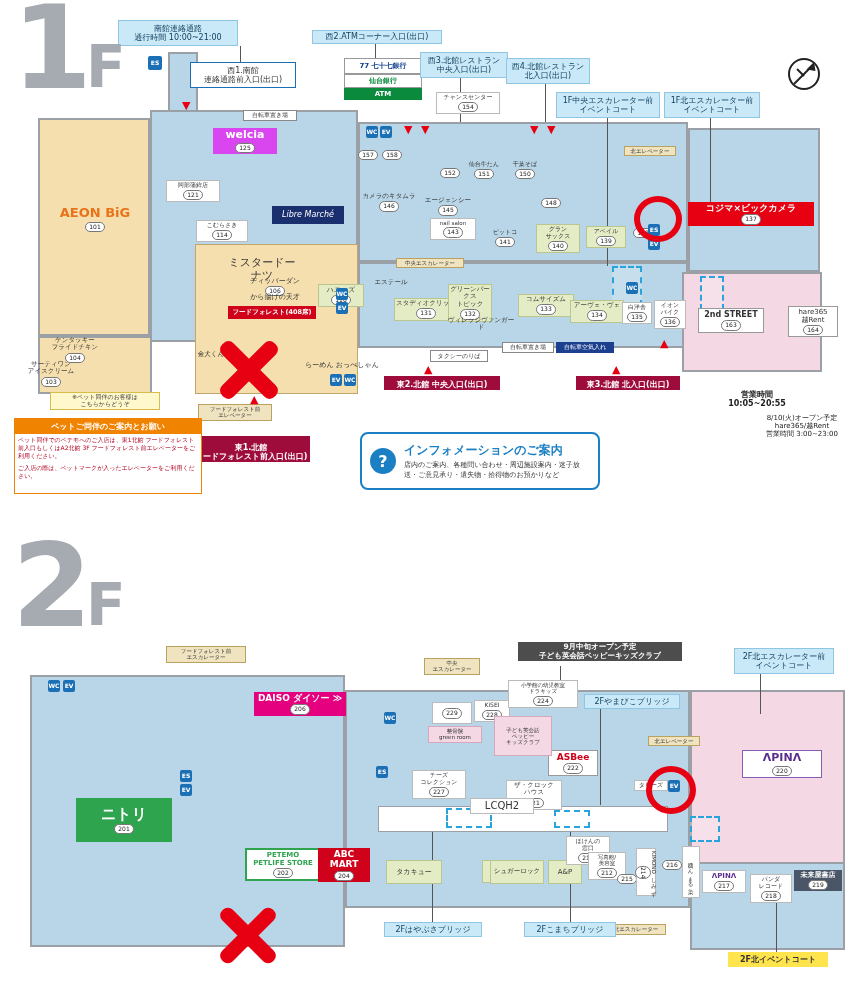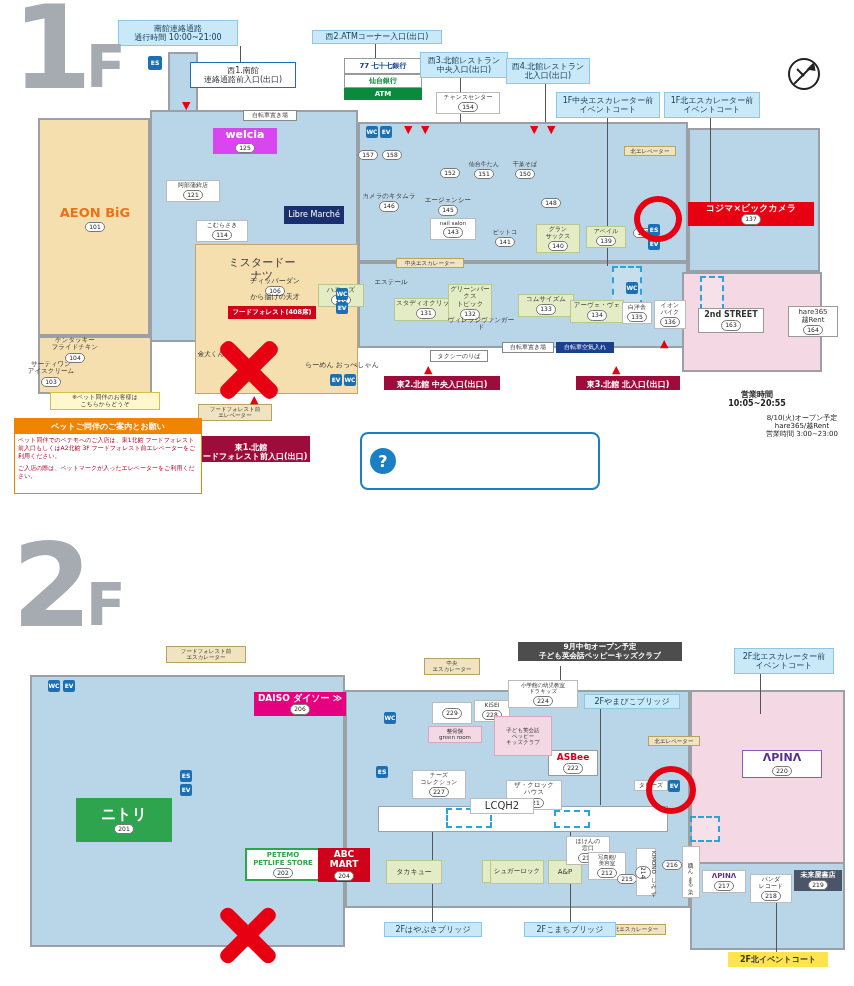--- a/index.html
+++ b/index.html
@@ -80,21 +80,21 @@
         <span class="num">101</span>
       </div>
       <div class="el block" style="left: 166px; top: 180px; width: 54px; background: rgb(255, 255, 255); border: 1px solid rgb(187, 187, 187); font-size: 6px;">
         <span class="txt">阿部蒲鉾店</span>
         <span class="num">121</span>
       </div>
       <div class="el block" style="left: 196px; top: 220px; width: 52px; background: rgb(255, 255, 255); border: 1px solid rgb(187, 187, 187); font-size: 6px;">
         <span class="txt">こむらさき</span>
         <span class="num">114</span>
       </div>
-      <div class="el block" style="left: 284px; top: 206px; width: 60px; height: 18px; background: rgb(26, 47, 110); color: rgb(255, 255, 255); font-size: 8px;">
+      <div class="el block" style="left: 272px; top: 206px; width: 72px; height: 18px; background: rgb(26, 47, 110); color: rgb(255, 255, 255); font-size: 8px; font-style: italic;">
         <span class="txt">Libre Marché</span>
       </div>
       <div class="el block" style="left: 222px; top: 256px; width: 80px; font-size: 11px;">
         <span class="txt">ミスタードーナツ</span>
       </div>
       <div class="el block" style="left: 240px; top: 276px; width: 70px; font-size: 7px;">
         <span class="txt">ディッパーダン</span>
         <span class="num">106</span>
       </div>
       <div class="el block" style="left: 238px; top: 292px; width: 74px; font-size: 7px;">
@@ -510,20 +510,24 @@
       <div class="el icon" style="left: 384px; top: 172px; width: 12px; height: 12px;">WC</div>
       <div class="el icon" style="left: 376px; top: 226px; width: 12px; height: 12px;">ES</div>
       <div class="el icon" style="left: 668px; top: 240px; width: 12px; height: 12px;">EV</div>
       <div class="el circle" style="left: 646px; top: 226px; width: 50px; height: 48px;"></div>
       <div class="el xbar" style="left: 212px; top: 388px; width: 72px; height: 15px; transform: rotate(45deg);"></div>
       <div class="el xbar" style="left: 212px; top: 388px; width: 72px; height: 15px; transform: rotate(-45deg);"></div>
     </div>
 
   <div class="info-box">
     <div class="info-q">?</div>
+    <div>
+      <div class="info-title">インフォメーションのご案内</div>
+      <div class="info-body">店内のご案内、各種問い合わせ・周辺施設案内・迷子放送・ご意見承り・遺失物・拾得物のお預かりなど</div>
+    </div>
   </div>
 
   <div class="pet-box">
     <div class="pet-header">ペットご同伴のご案内とお願い</div>
     <div class="pet-body">ペット同伴でのペテモへのご入店は、東1北館 フードフォレスト前入口もしくはA2北館 3F フードフォレスト前エレベーターをご利用ください。</div>
     <div class="pet-body">ご入店の際は、ペットマークが入ったエレベーターをご利用ください。</div>
   </div>
 
 </div>
 

